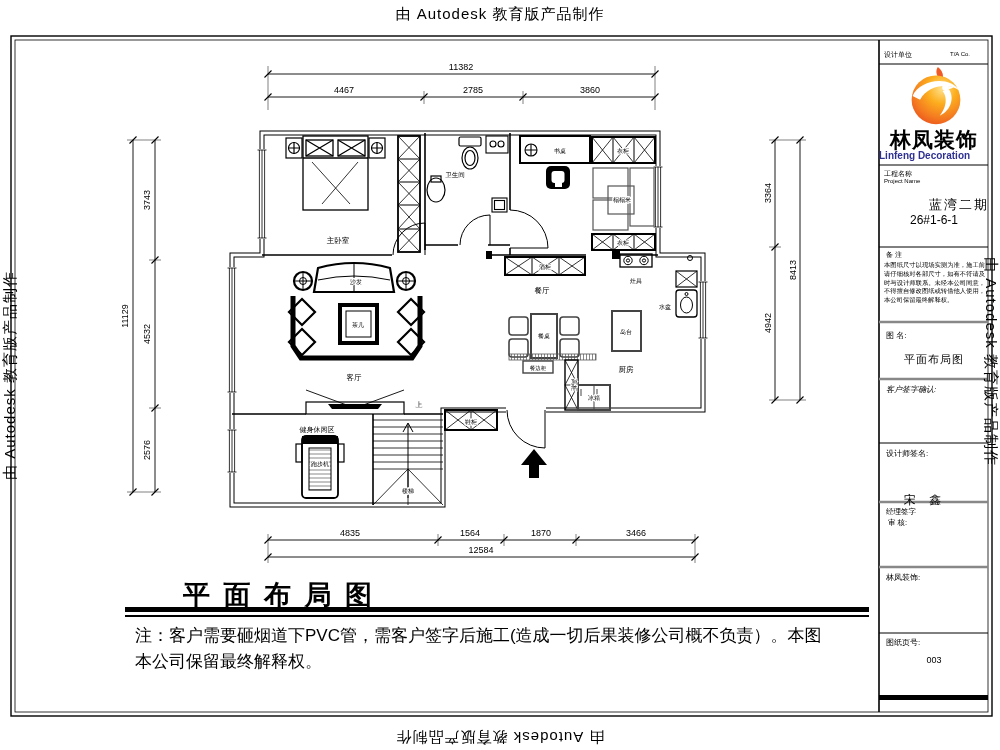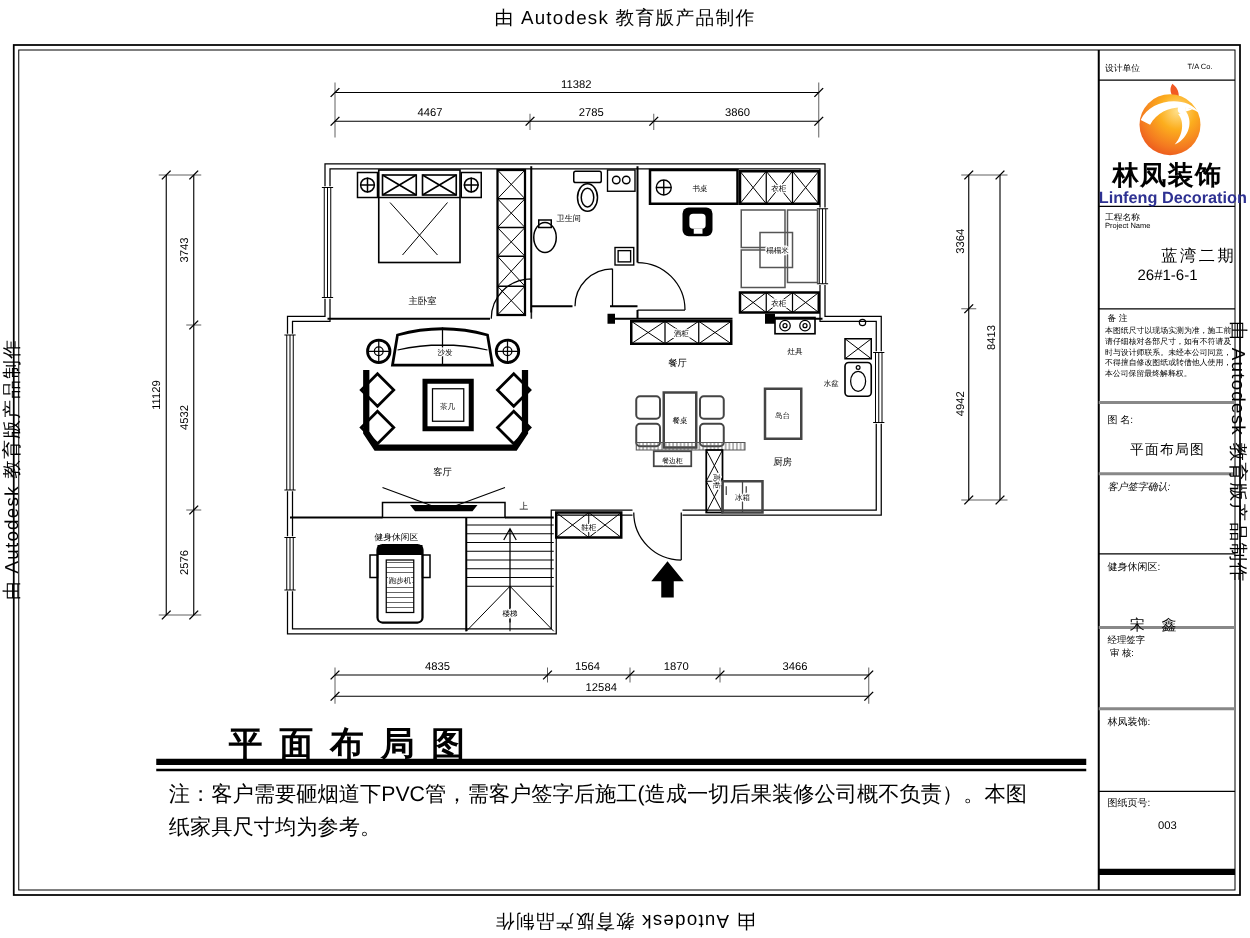--- a/index.html
+++ b/index.html
@@ -348,51 +348,51 @@
       </radialGradient>
     </defs>
     <path d="M34 1 C29 9 38 12 33 20 C42 16 41 6 34 1 Z" fill="#f15a24"></path>
     <circle cx="32" cy="36" r="26" fill="url(#lg)"></circle>
     <path d="M7 32 C15 14 46 10 57 26 C45 18 24 20 15 36 Z" fill="#fff"></path>
     <path d="M45 24 C52 32 49 47 36 53 C45 42 43 31 39 27 Z" fill="#fff"></path>
     <circle cx="42" cy="23" r="3.4" fill="#fff"></circle>
     <polygon points="45,21 51,23 45,25" fill="#fff"></polygon>
   </svg>
   <div class="abs ctr" style="left:879px;top:126px;width:110px;font-size:21px;font-weight:bold;letter-spacing:1px;">林凤装饰</div>
-  <div class="abs ctr" style="left:879px;top:150px;width:110px;font-size:13px;font-weight:bold;color:#2e3192;">Linfeng Decoration</div>
+  <div class="abs ctr" style="left:879px;top:150px;width:90px;font-size:10px;font-weight:bold;color:#2e3192;">Linfeng Decoration</div>
 
   <div class="tbt" style="left:884px;top:169px;font-size:7px;">工程名称</div>
   <div class="tbt" style="left:884px;top:178px;font-size:6px;">Project Name</div>
   <div class="abs ctr" style="left:879px;top:196px;width:110px;font-size:13px;letter-spacing:2px;text-align:right;">蓝湾二期</div>
   <div class="abs ctr" style="left:879px;top:213px;width:110px;font-size:12px;">26#1-6-1</div>
 
   <div class="tbt" style="left:886px;top:250px;font-size:7px;">备 注</div>
   <div class="abs" style="left:884px;top:261px;width:101px;font-size:6.3px;line-height:8.8px;text-align:justify;">本图纸尺寸以现场实测为准，施工前请仔细核对各部尺寸，如有不符请及时与设计师联系。未经本公司同意，不得擅自修改图纸或转借他人使用，本公司保留最终解释权。</div>
 
   <div class="tbt" style="left:886px;top:330px;font-size:8px;">图 名:</div>
   <div class="abs ctr" style="left:879px;top:352px;width:110px;font-size:11px;letter-spacing:1px;">平面布局图</div>
 
   <div class="tbt" style="left:886px;top:384px;font-size:8px;font-style:italic;">客户签字确认:</div>
 
-  <div class="tbt" style="left:886px;top:448px;font-size:8px;">健身休闲区:</div>
+  <div class="tbt" style="left:886px;top:448px;font-size:8px;">设计师签名:</div>
   <div class="abs ctr" style="left:879px;top:492px;width:92px;font-size:12px;letter-spacing:5px;">宋 鑫</div>
 
   <div class="tbt" style="left:886px;top:507px;font-size:7.5px;">经理签字</div>
   <div class="tbt" style="left:888px;top:518px;font-size:7.5px;">审 核:</div>
 
   <div class="tbt" style="left:886px;top:572px;font-size:8px;">林凤装饰:</div>
 
   <div class="tbt" style="left:886px;top:637px;font-size:8px;">图纸页号:</div>
   <div class="abs ctr" style="left:879px;top:655px;width:110px;font-size:9px;">003</div>
 </div>
 
 <div>
   <div class="abs" style="left:183px;top:577px;font-size:27px;font-weight:bold;letter-spacing:3px;white-space:nowrap;">平 面 布 局 图</div>
   <div class="abs" style="left:125px;top:607px;width:744px;height:5px;background:#000;"></div>
   <div class="abs" style="left:125px;top:615px;width:744px;height:1.5px;background:#000;"></div>
   <div class="abs" style="left:135px;top:624px;font-size:17px;white-space:nowrap;">注：客户需要砸烟道下PVC管，需客户签字后施工(造成一切后果装修公司概不负责）。本图</div>
-  <div class="abs" style="left:135px;top:650px;font-size:17px;white-space:nowrap;">纸家具尺寸均为参考。</div>
+  <div class="abs" style="left:135px;top:650px;font-size:17px;white-space:nowrap;">本公司保留最终解释权。</div>
 </div>
 
 <div class="abs wm" style="left:0;top:5px;width:1000px;">由 Autodesk 教育版产品制作</div>
 <div class="abs wm" style="left:0;top:727px;width:1000px;transform:rotate(180deg);">由 Autodesk 教育版产品制作</div>
 <div class="abs wm" style="left:-100px;top:366px;width:220px;transform:rotate(-90deg);">由 Autodesk 教育版产品制作</div>
 <div class="abs wm" style="left:880px;top:352px;width:220px;transform:rotate(90deg);">由 Autodesk 教育版产品制作</div>
 
 </body></html>

